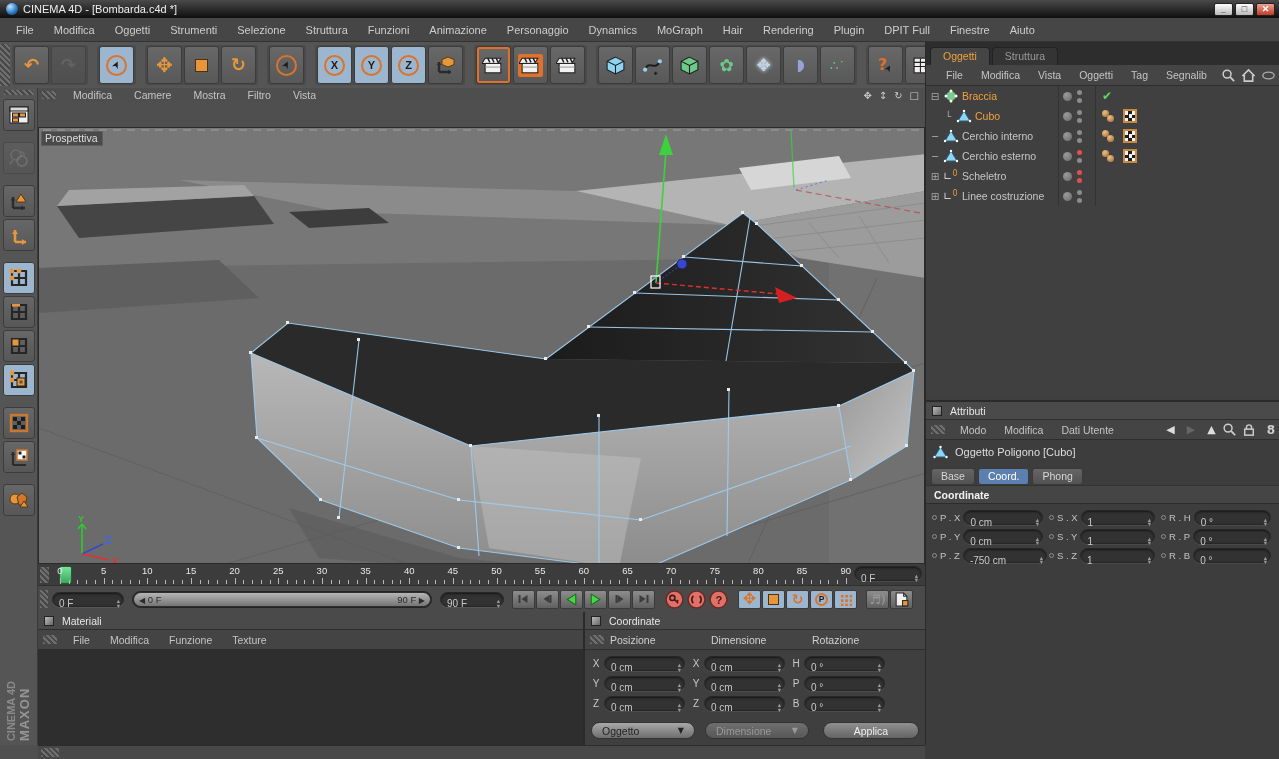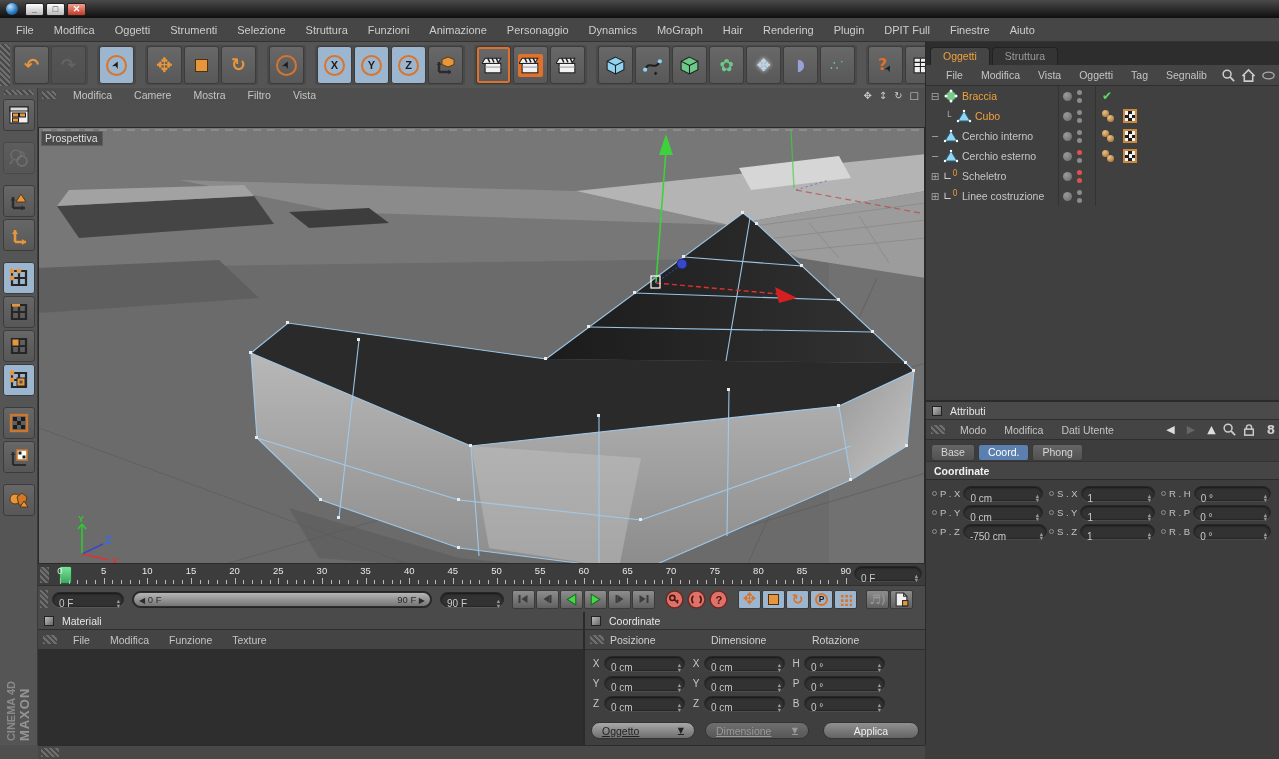--- a/index.html
+++ b/index.html
@@ -130,40 +130,41 @@
   .matcontent{flex:1;background:#2e2e2e;}
   .coordpanel{flex:1;background:#3f3f3f;display:flex;flex-direction:column;}
   .chead{height:20px;background:#444;display:flex;align-items:center;font-size:10.5px;color:#d0d0d0;border-bottom:1px solid #2e2e2e;}
   .chead .hgrip{width:14px;height:9px;margin:0 6px 0 5px;}
   .ccol-h{font-size:10.5px;color:#d0d0d0;}
   .cfields{flex:1;padding:3px 6px 0 6px;}
   .cfrow{display:flex;height:20px;align-items:center;}
   .ccell{display:flex;align-items:center;margin-right:6px;}
   .ccell .axl{width:10px;font-size:10px;color:#c8c8c8;margin-right:3px;text-align:center;}
   .cctrl{display:flex;align-items:center;padding:2px 6px 6px 6px;}
-  .pill{height:17px;border-radius:9px;background:linear-gradient(#a8a8a8,#6e6e6e);border:1px solid #333;color:#222;font-size:10.5px;display:flex;align-items:center;justify-content:center;padding:0 10px;text-decoration:underline;}
+  .pill{height:17px;border-radius:9px;background:linear-gradient(#a8a8a8,#6e6e6e);border:1px solid #333;color:#222;font-size:10.5px;display:flex;align-items:center;justify-content:center;padding:0 10px;}
   .pill.disabled{background:linear-gradient(#6f6f6f,#575757);color:#999;}
   .pill .dn{font-size:8px;margin-left:8px;font-family:"DejaVu Sans",sans-serif;}
   .applybtn{height:17px;border-radius:9px;background:linear-gradient(#909090,#646464);border:1px solid #333;color:#f0f0f0;font-size:10.5px;display:flex;align-items:center;justify-content:center;}
   
   .brand{position:absolute;left:0;top:612px;width:38px;height:133px;display:flex;align-items:flex-end;justify-content:center;padding-bottom:4px;}
   .brandtxt{writing-mode:vertical-rl;transform:rotate(180deg);color:#969696;line-height:1.05;}
   .brandtxt .b1{font-weight:bold;font-size:13px;letter-spacing:1px;display:block;}
   .brandtxt .b2{font-size:11px;font-weight:bold;color:#8a8a8a;display:block;}
   .statusbar{position:absolute;left:38px;top:745px;width:887px;height:14px;background:#484848;border-top:1px solid #2c2c2c;}
   .statusbar .hgrip{position:absolute;left:3px;top:2px;width:18px;height:9px;}
   .rbottom{position:absolute;left:925px;top:745px;width:354px;height:14px;background:#3d3d3d;}
 </style>
 </head>
 <body>
 
 <div id="app">
 
   <div class="titlebar">
     <div class="appicon"></div>
+    <div class="title">CINEMA 4D - [Bombarda.c4d *]</div>
     <div class="winbtn">_</div>
     <div class="winbtn">□</div>
     <div class="winbtn close">✕</div>
   </div>
 
   <div class="menubar" id="menubar">
       <div class="mi">File</div>
       <div class="mi">Modifica</div>
       <div class="mi">Oggetti</div>
       <div class="mi">Strumenti</div>
@@ -818,20 +819,29 @@
               <svg width="12" height="14" viewBox="0 0 14 16">
                 <rect x="2" y="7" width="10" height="7" fill="none" stroke="#ccc" stroke-width="1.7"></rect>
                 <path d="M4 7 v-2 a3 3 0 0 1 6 0 v2" fill="none" stroke="#ccc" stroke-width="1.7"></path>
               </svg>
             </span>
             <span>
               <span class="g" style="color:#ccc;font-size:12px;font-weight:bold">8</span>
             </span>
           </div>
         </div>
+      <div class="objrow">
+        <svg width="17" height="16" viewBox="0 0 16 16" style="margin-right:6px">
+            <path d="M8 3 L14 13 L2 13z" fill="#8fd4f0" stroke="#2a6080"></path>
+            <circle cx="8" cy="3" r="1.2" fill="#fff"></circle>
+            <circle cx="2" cy="13" r="1.2" fill="#fff"></circle>
+            <circle cx="14" cy="13" r="1.2" fill="#fff"></circle>
+          </svg>
+        <span>Oggetto Poligono [Cubo]</span>
+      </div>
       <div class="atabs" id="atabs">
           <div class="atab">Base</div>
           <div class="atab active">Coord.</div>
           <div class="atab">Phong</div>
         </div>
       <div class="asec">Coordinate</div>
       <div class="afields" id="afields">
           <div class="afrow">
             <div class="acell" style="width: 117px;">
               <span class="blt"></span>

